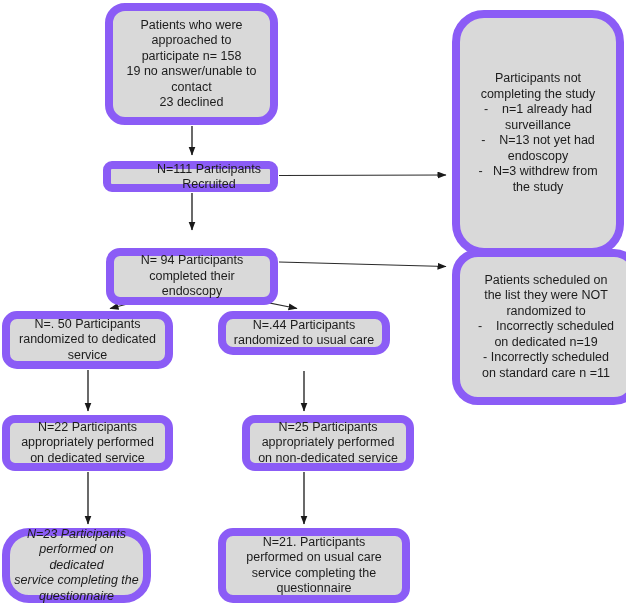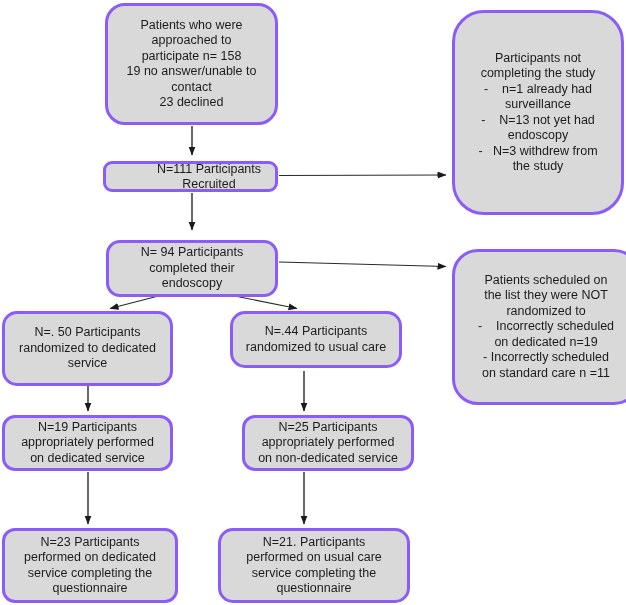--- a/index.html
+++ b/index.html
@@ -15,21 +15,21 @@
     position: absolute;
     left: 0; top: 0;
     width: 626px; height: 605px;
     z-index: 1;
   }
   .flowbox {
     position: absolute;
     z-index: 2;
     box-sizing: border-box;
     background: #d9d9d9;
-    border: 3px solid #8b5cf6;
+    border: 8px solid #8b5cf6;
     display: flex;
     align-items: center;
     justify-content: center;
     text-align: center;
     white-space: pre-wrap;
     font-size: 12.5px;
     line-height: 1.24;
     color: #1c1c1c;
     padding: 2px 3px;
   }
@@ -57,60 +57,60 @@
     <line x1="304" y1="472" x2="304" y2="524" stroke="#2a2a2a" stroke-width="1.4" marker-end="url(#ah)"></line>
   </svg>
 
   <div class="flowbox" style="left:105px; top:3px; width:173px; height:122px; border-radius:20px;">Patients who were
 approached to
 participate n= 158
 19 no answer/unable to
 contact
 23 declined</div>
 
-  <div class="flowbox" style="left:452px; top:10px; width:172px; height:205px; border-radius:32px;">Participants not
+  <div class="flowbox" style="left:452px; top:10px; width:172px; height:246px; border-radius:32px;">Participants not
 completing the study
 -    n=1 already had
 surveillance
 -    N=13 not yet had
 endoscopy
 -   N=3 withdrew from
 the study</div>
 
   <div class="flowbox" style="left:103px; top:161px; width:175px; height:31px; border-radius:9px; line-height:1.15;padding-left:40px;">N=111 Participants
 Recruited</div>
 
-  <div class="flowbox" style="left:106px; top:240px; width:172px; height:57px; border-radius:14px;">N= 94 Participants
+  <div class="flowbox" style="left:106px; top:248px; width:172px; height:57px; border-radius:14px;">N= 94 Participants
 completed their
 endoscopy</div>
 
   <div class="flowbox" style="left:452px; top:249px; width:188px; height:156px; border-radius:26px;">Patients scheduled on
 the list they were NOT
 randomized to
 -    Incorrectly scheduled
 on dedicated n=19
 - Incorrectly scheduled
 on standard care n =11</div>
 
-  <div class="flowbox" style="left:2px; top:311px; width:171px; height:75px; border-radius:15px;">N=. 50 Participants
+  <div class="flowbox" style="left:2px; top:311px; width:171px; height:58px; border-radius:15px;">N=. 50 Participants
 randomized to dedicated
 service</div>
 
-  <div class="flowbox" style="left:218px; top:311px; width:172px; height:57px; border-radius:15px;margin-left:12px;">N=.44 Participants
+  <div class="flowbox" style="left:218px; top:311px; width:172px; height:44px; border-radius:15px;">N=.44 Participants
 randomized to usual care</div>
 
-  <div class="flowbox" style="left:2px; top:415px; width:171px; height:56px; border-radius:13px;">N=19 Participants
+  <div class="flowbox" style="left:2px; top:415px; width:171px; height:56px; border-radius:13px;">N=22 Participants
 appropriately performed
 on dedicated service</div>
 
   <div class="flowbox" style="left:218px; top:415px; width:172px; height:56px; border-radius:13px;margin-left:24px;">N=25 Participants
 appropriately performed
 on non-dedicated service</div>
 
-  <div class="flowbox" style="left:2px; top:528px; width:176px; height:75px; border-radius:13px;">N=23 Participants
+  <div class="flowbox" style="left:2px; top:528px; width:149px; height:75px; border-radius:27px;font-style:italic;">N=23 Participants
 performed on dedicated
 service completing the
 questionnaire</div>
 
   <div class="flowbox" style="left:218px; top:528px; width:192px; height:75px; border-radius:15px;">N=21. Participants
 performed on usual care
 service completing the
 questionnaire</div>
 
 </div>

